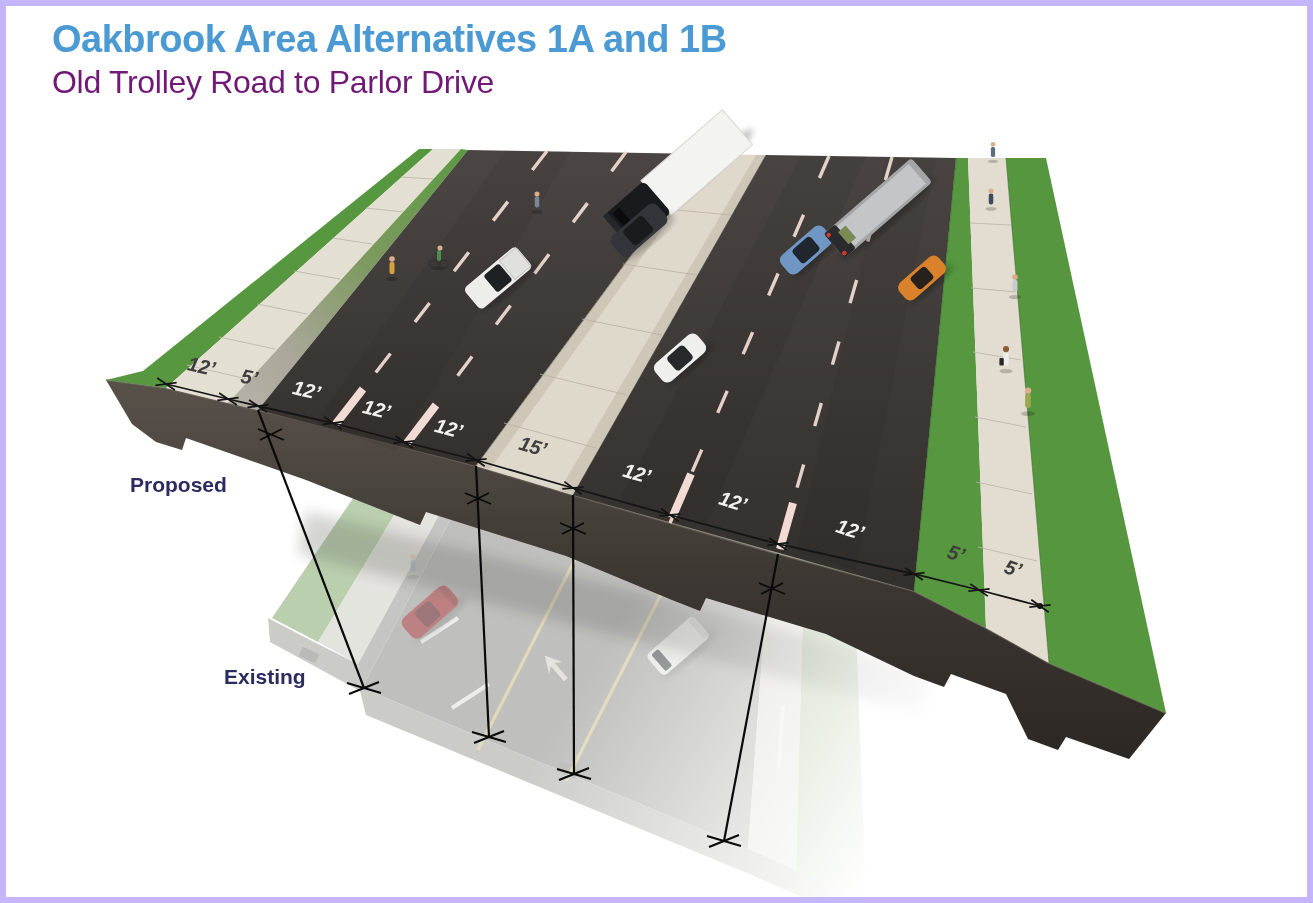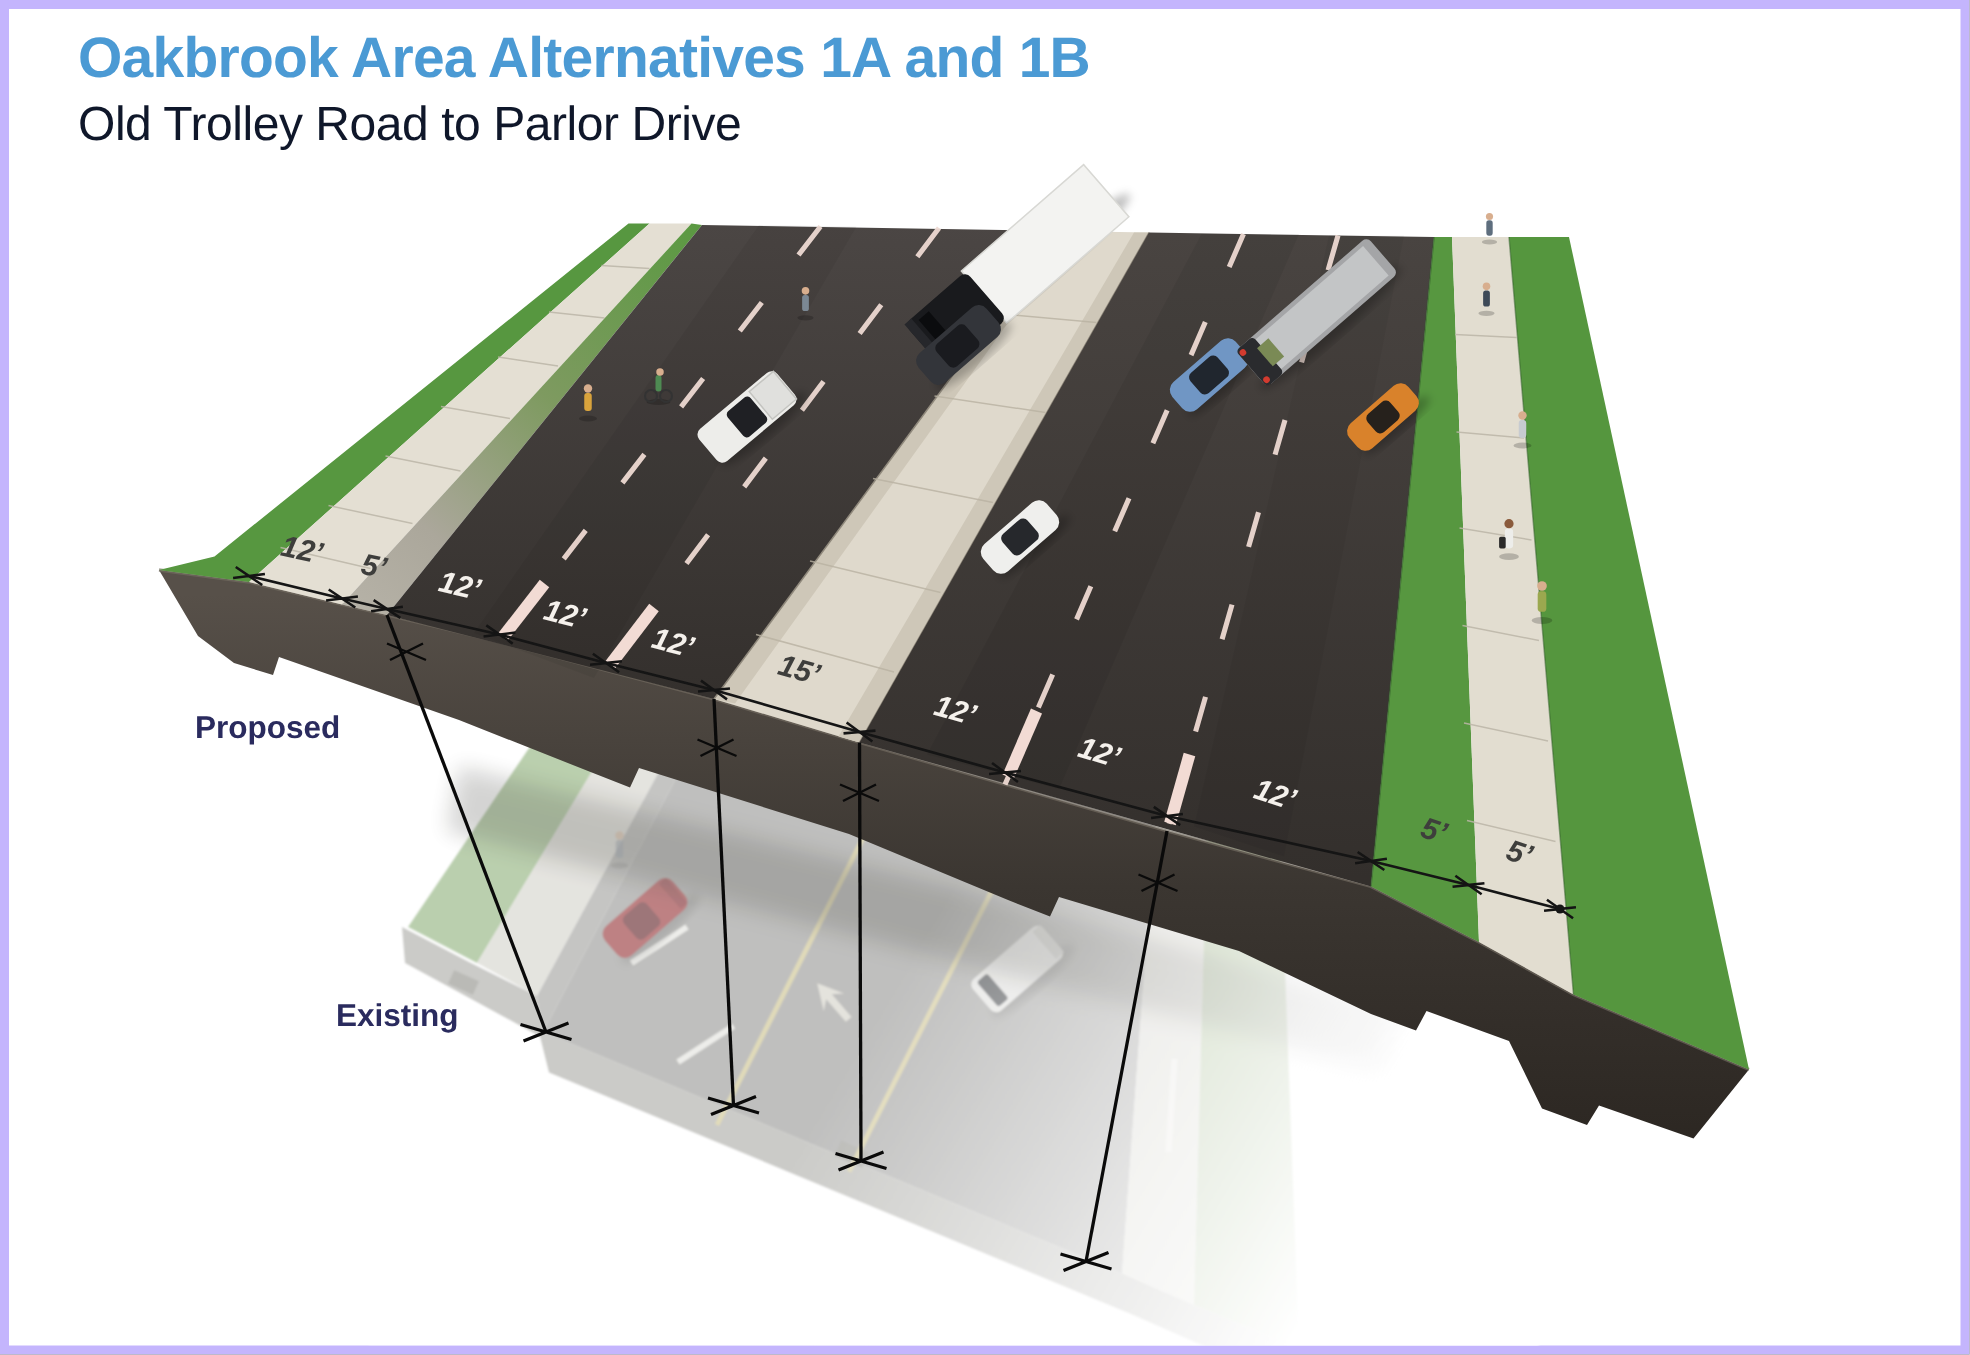--- a/index.html
+++ b/index.html
@@ -14,21 +14,21 @@
     padding-left:38px;
   }
   .title{
     position:absolute;left:46px;top:12px;
     font-size:38px;font-weight:700;letter-spacing:-0.5px;
     color:#4B9AD4;white-space:nowrap;
   }
   .subtitle{
     position:absolute;left:46px;top:58px;
     font-size:32px;font-weight:500;letter-spacing:-0.3px;
-    color:#0f172a;white-space:nowrap;
+    color:#701a75;white-space:nowrap;
   }
   svg{position:absolute;left:0;top:0;}
   .dim-label{
     font-family:"Liberation Sans", sans-serif;
     font-size:20px;font-weight:700;font-style:italic;
   }
   .dim-dark{fill:#3E3E3C;}
   .dim-light{fill:#F5F1EC;}
   .side-label{
     font-family:"Liberation Sans", sans-serif;

